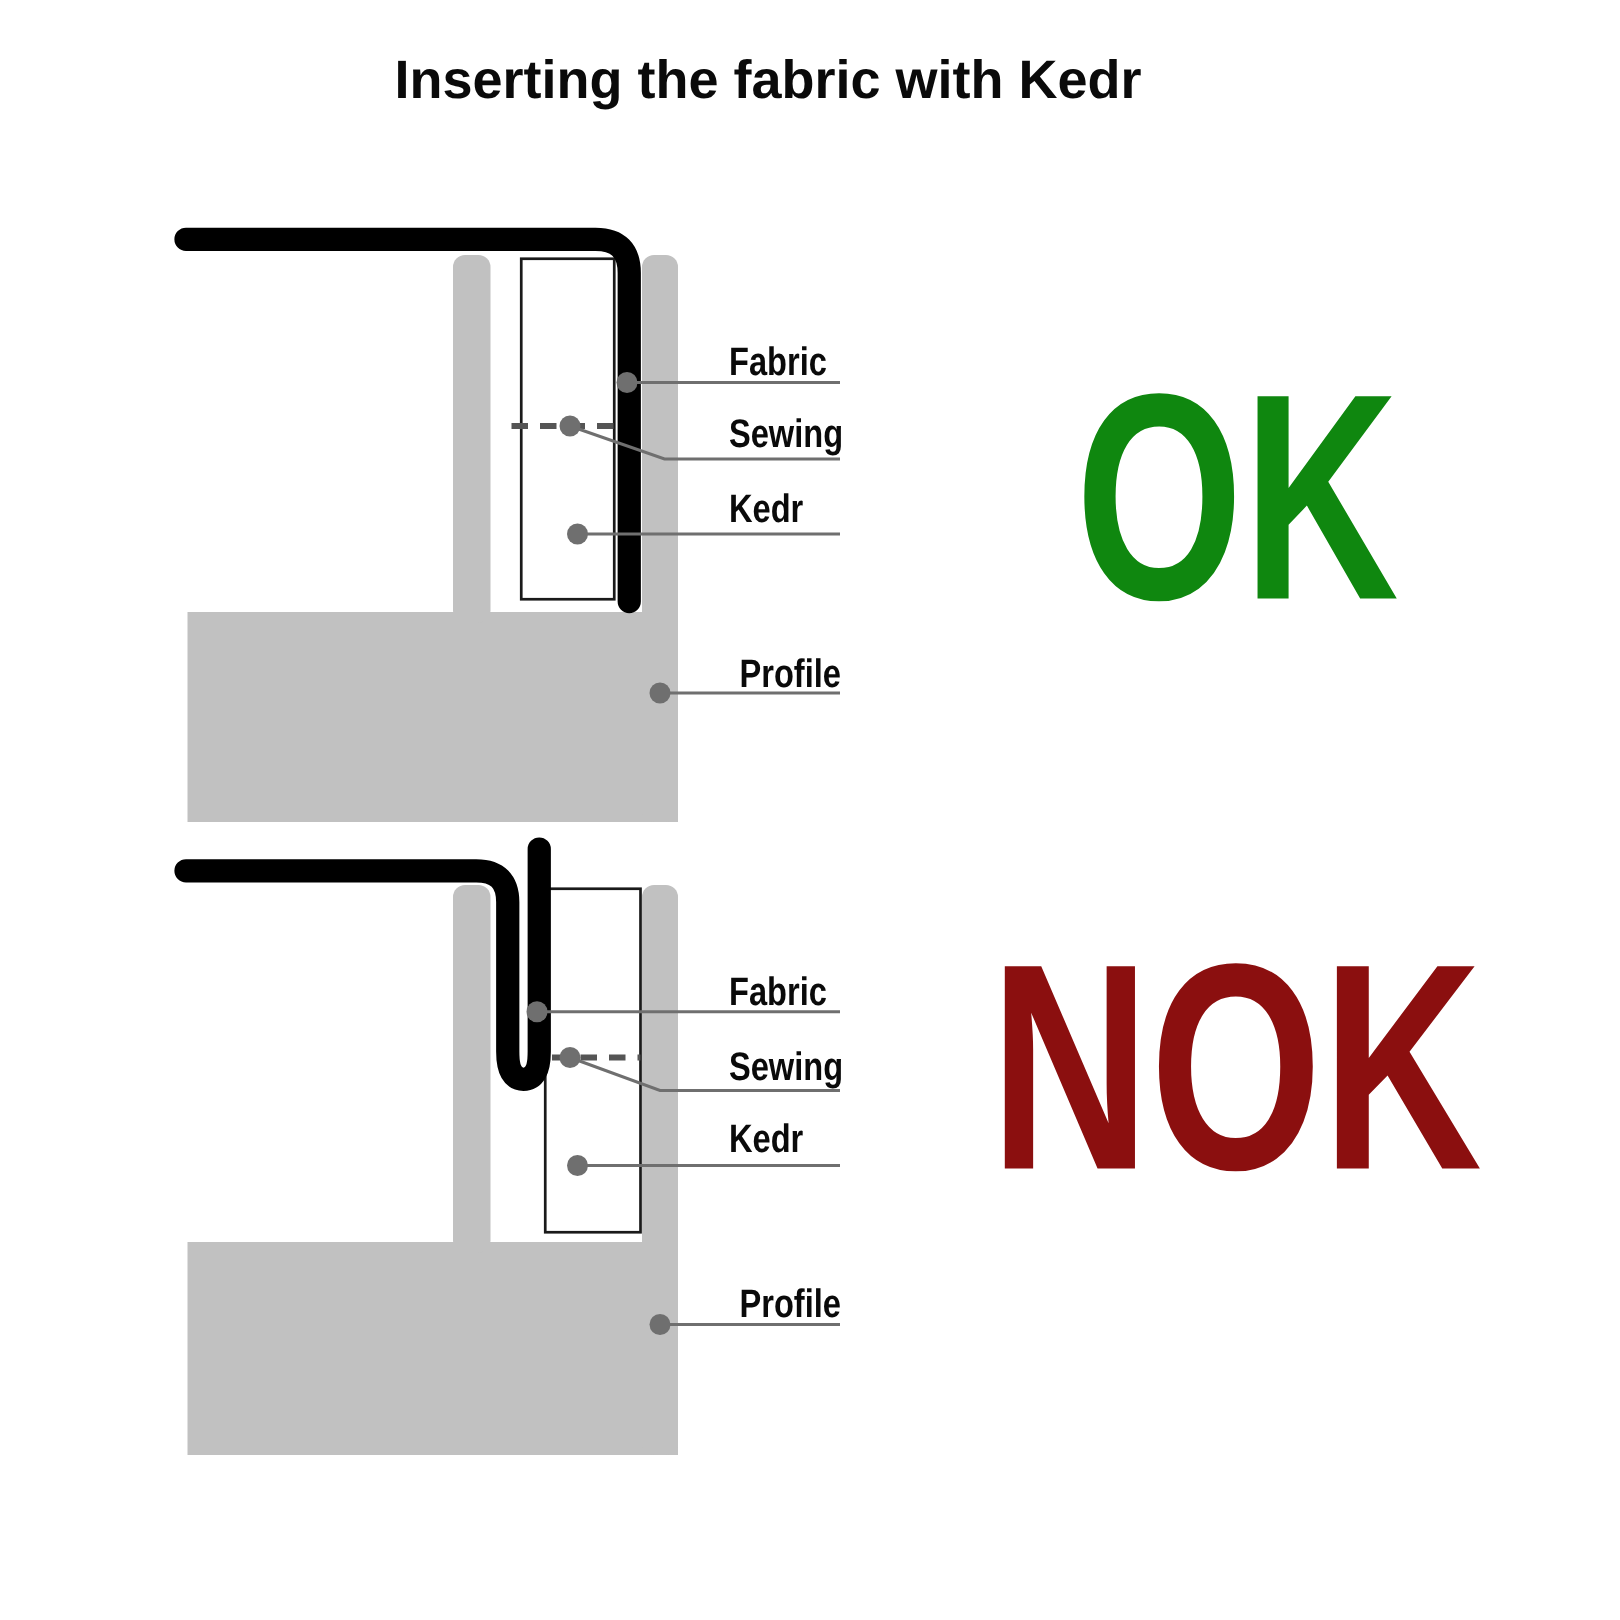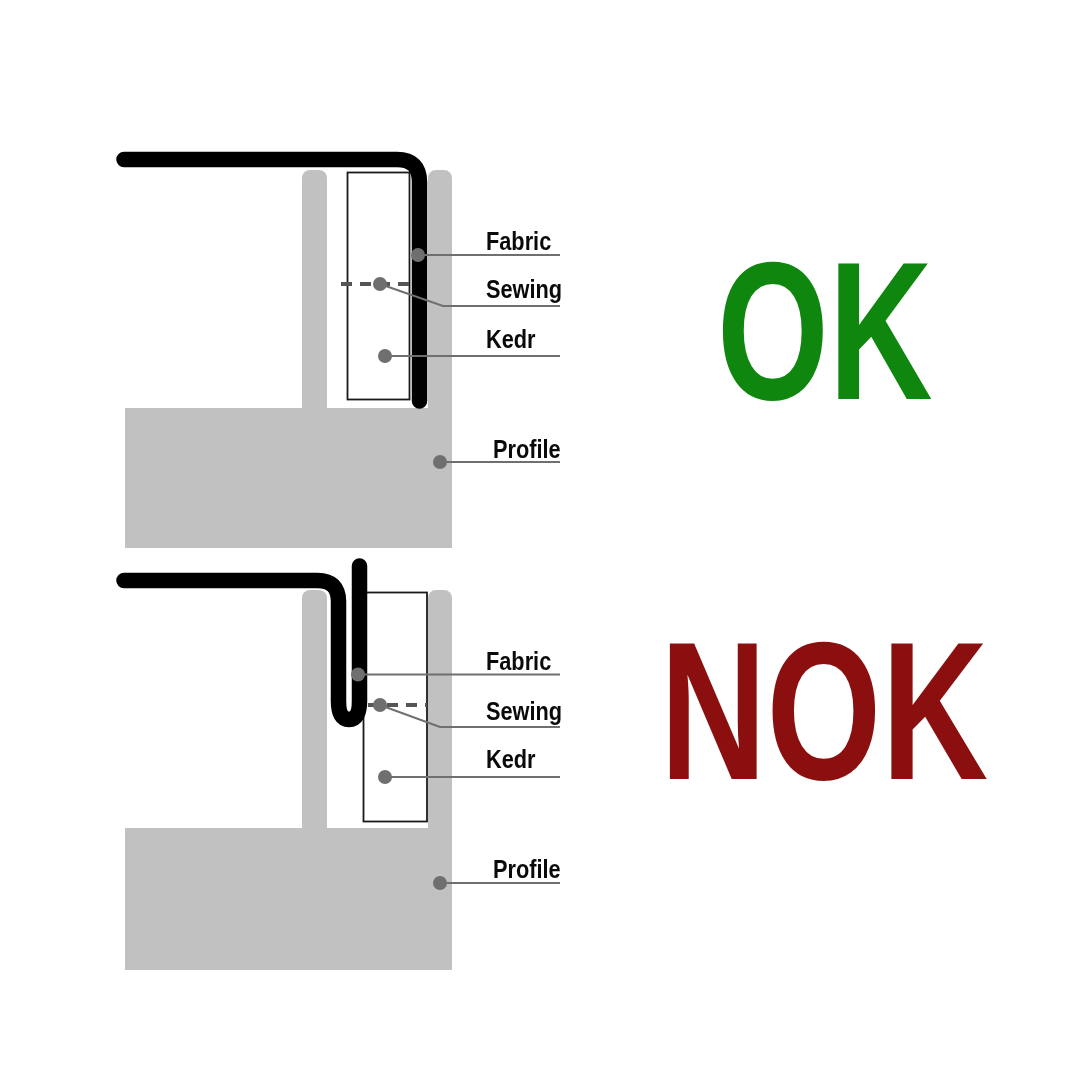--- a/index.html
+++ b/index.html
@@ -30,20 +30,21 @@
     transform-origin:left top;
   }
   .verdict.ok{left:717px;top:234px;color:var(--ok-green,#0f870f);transform:scaleX(0.733);}
   .verdict.nok{left:660px;top:614px;color:var(--nok-red,#8b0f0f);transform:scaleX(0.753);}
 </style>
 </head>
 <body>
 
 <div class="canvas">
 
+  <h1 class="title">Inserting the fabric with Kedr</h1>
 
   <svg class="diagram-svg" width="1080" height="1080" viewBox="0 0 1080 1080">
 
     <g>
       <rect class="profile" x="125" y="408" width="327" height="140"></rect>
       <rect class="profile" x="302" y="170" width="25" height="245" rx="8"></rect>
       <rect class="profile" x="428" y="170" width="24" height="378" rx="8"></rect>
       <rect class="kedr" x="347.5" y="172.5" width="62" height="227"></rect>
       <path class="fabric" d="M 124 159.5 H 397 Q 419.5 159.5 419.5 182 V 401"></path>
 

